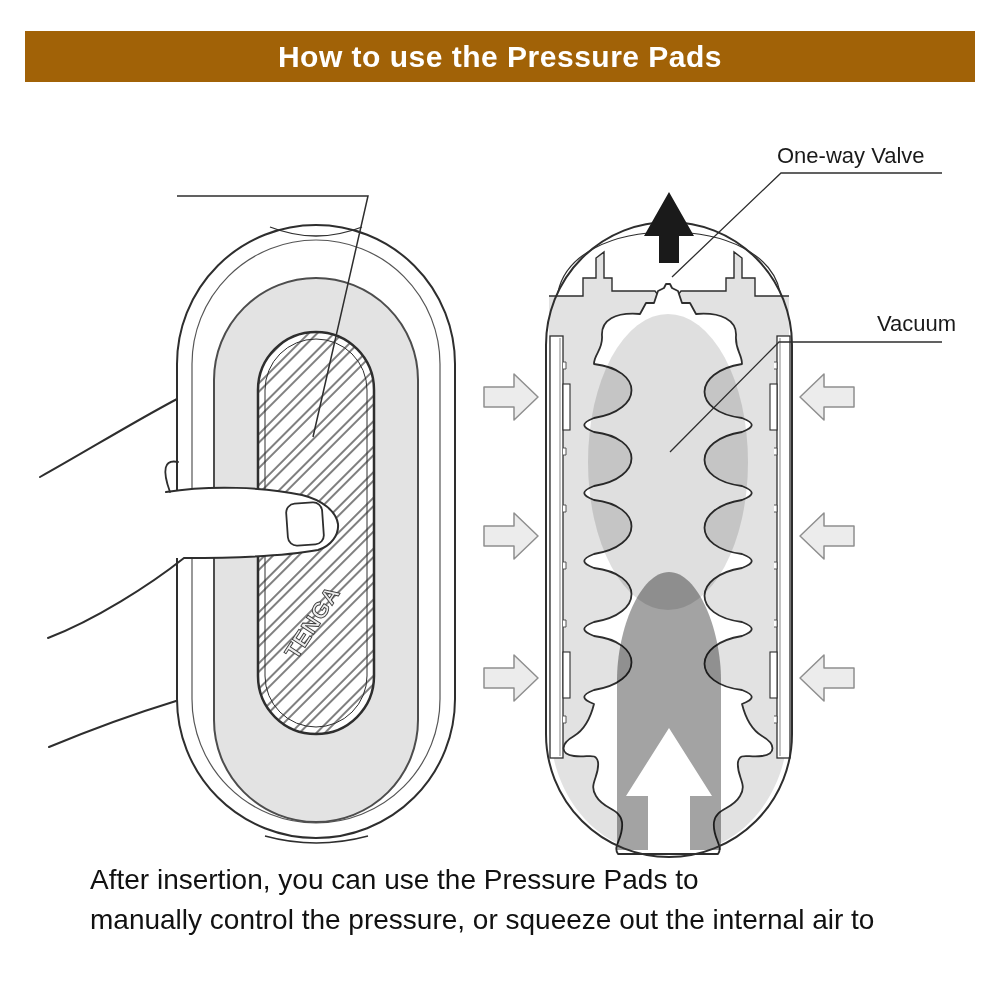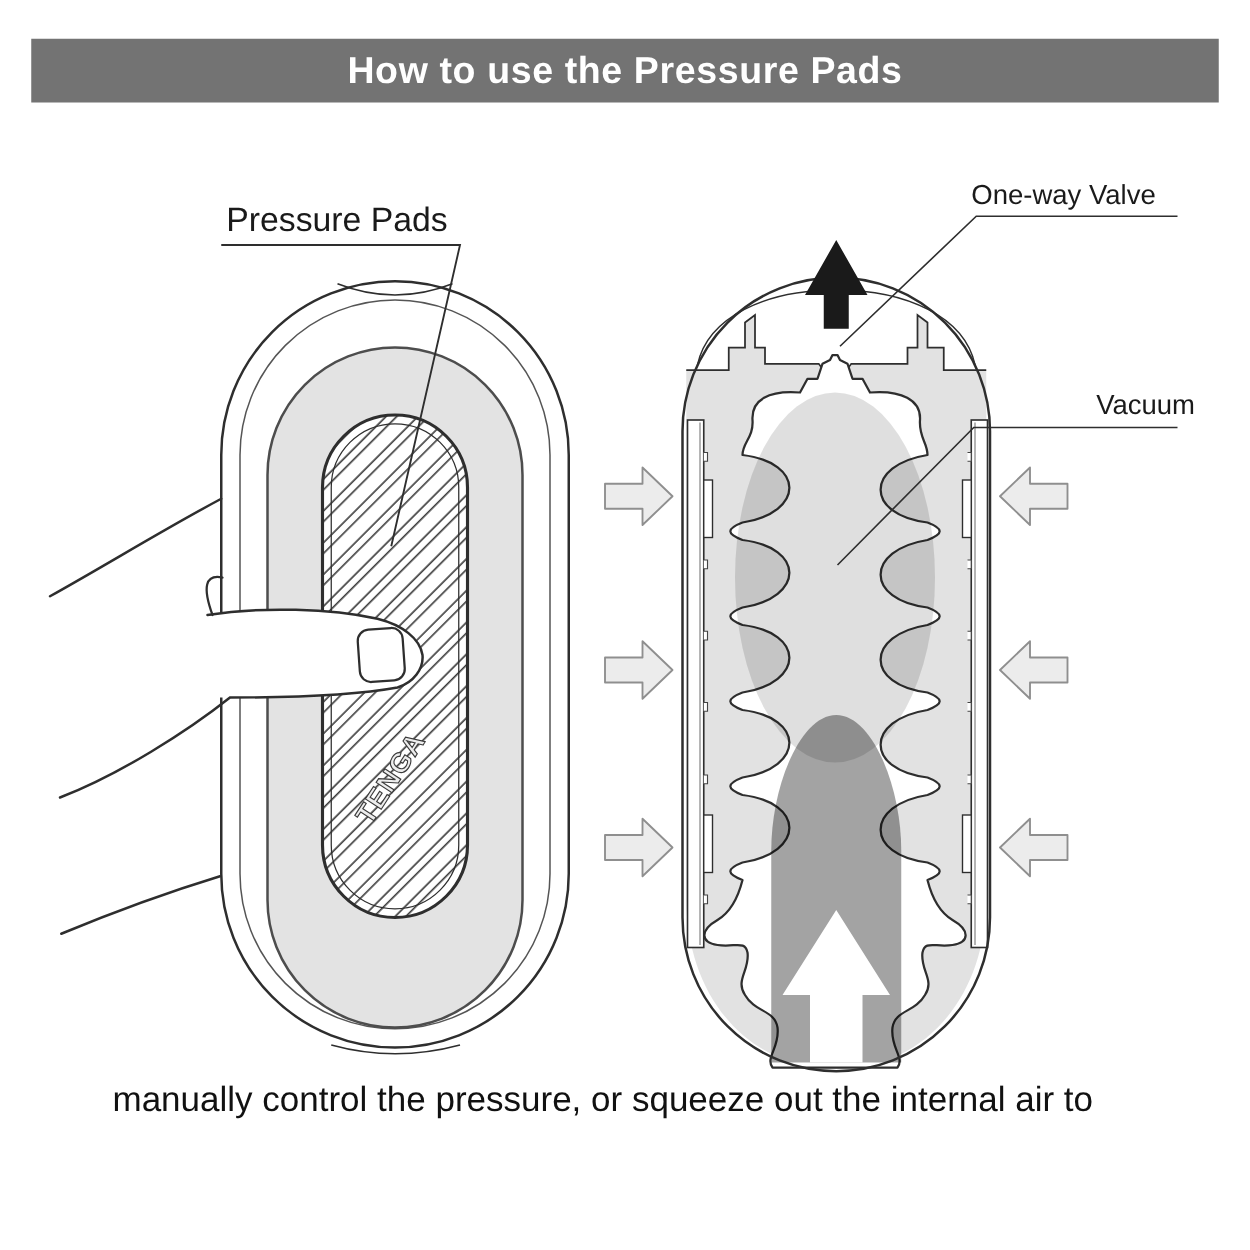--- a/index.html
+++ b/index.html
@@ -1,18 +1,18 @@
 <!DOCTYPE html>
 <html><head>
 <meta charset="utf-8">
 <style>
   html,body{margin:0;padding:0;background:#ffffff;}
   .canvas{position:relative;width:1000px;height:1000px;background:#ffffff;overflow:hidden;
           font-family:"Liberation Sans", sans-serif;color:#1a1a1a;}
-  .header-bar{position:absolute;left:25px;top:31px;width:950px;height:51px;background:#737373;
+  .header-bar{position:absolute;left:25px;top:31px;width:950px;height:51px;background:#a16207;
               display:flex;align-items:center;justify-content:center;}
   .header-bar span{color:#ffffff;font-size:30px;font-weight:bold;letter-spacing:0.5px;}
   .lbl{position:absolute;white-space:nowrap;}
   .push{left:180px;top:116px;font-size:38px;font-weight:bold;letter-spacing:1px;}
   .pads{left:181px;top:161px;font-size:27px;}
   .air{left:604px;top:150px;width:130px;text-align:center;font-size:36px;font-weight:bold;letter-spacing:2px;}
   .valve{left:777px;top:143px;width:165px;text-align:left;font-size:22px;}
   .vacuum{left:814px;top:311px;width:142px;text-align:right;font-size:22px;}
   .caption{position:absolute;left:90px;top:860px;font-size:28px;line-height:40px;color:#111;}
   svg{position:absolute;left:0;top:0;}
@@ -122,21 +122,21 @@
         <path d="M 854,387 L 824,387 L 824,374 L 800,397 L 824,420 L 824,407 L 854,407 Z"></path>
         <path d="M 854,526 L 824,526 L 824,513 L 800,536 L 824,559 L 824,546 L 854,546 Z"></path>
         <path d="M 854,668 L 824,668 L 824,655 L 800,678 L 824,701 L 824,688 L 854,688 Z"></path>
       </g>
 
       <path class="outline" stroke-width="1.3" d="M 942,173 L 781,173 L 672,277"></path>
       <path class="outline" stroke-width="1.3" d="M 942,342 L 779,342 L 670,452"></path>
     </g>
   </svg>
 
-  <div class="lbl pads">Pressure Pads</div>
   <div class="lbl valve">One-way Valve</div>
   <div class="lbl vacuum">Vacuum</div>
 
   <div class="caption">
+    <div>After insertion, you can use the Pressure Pads to</div>
     <div>manually control the pressure, or squeeze out the internal air to</div>
   </div>
 
 </div>
 
 </body></html>

